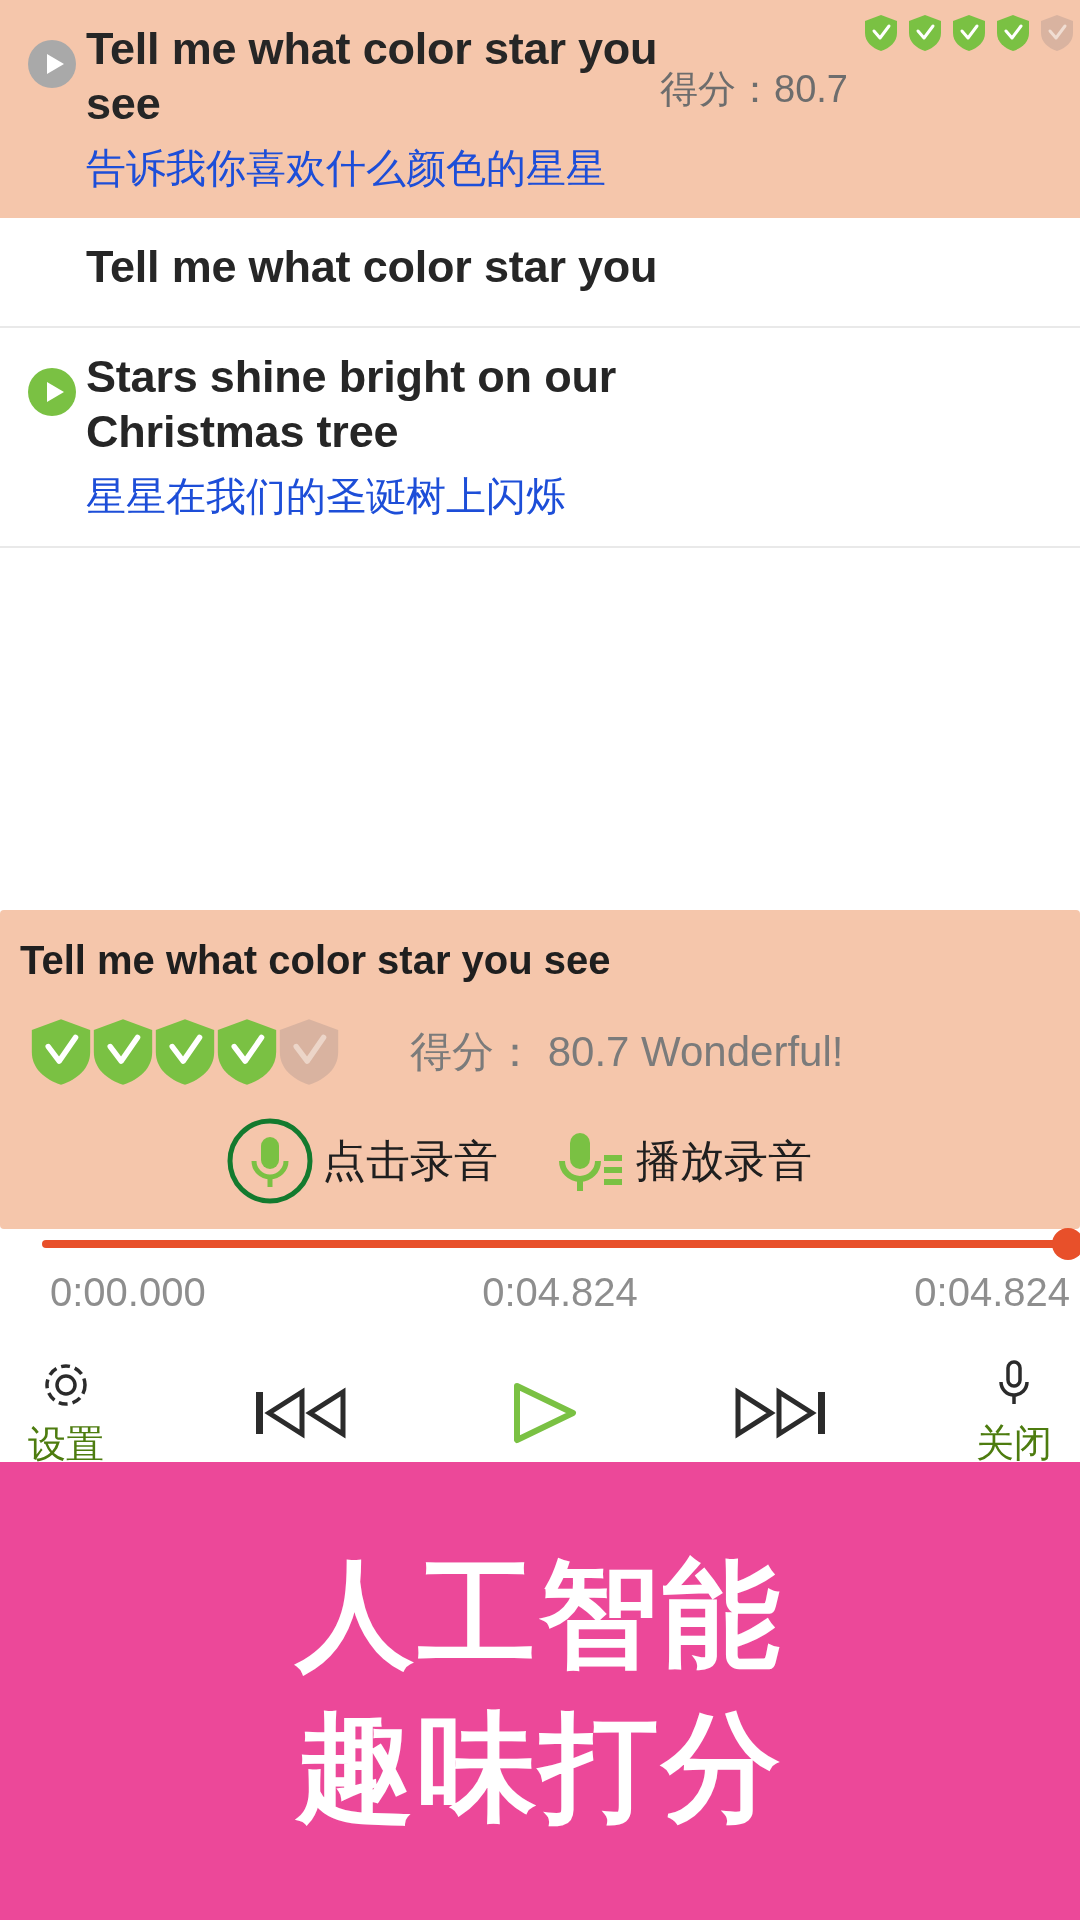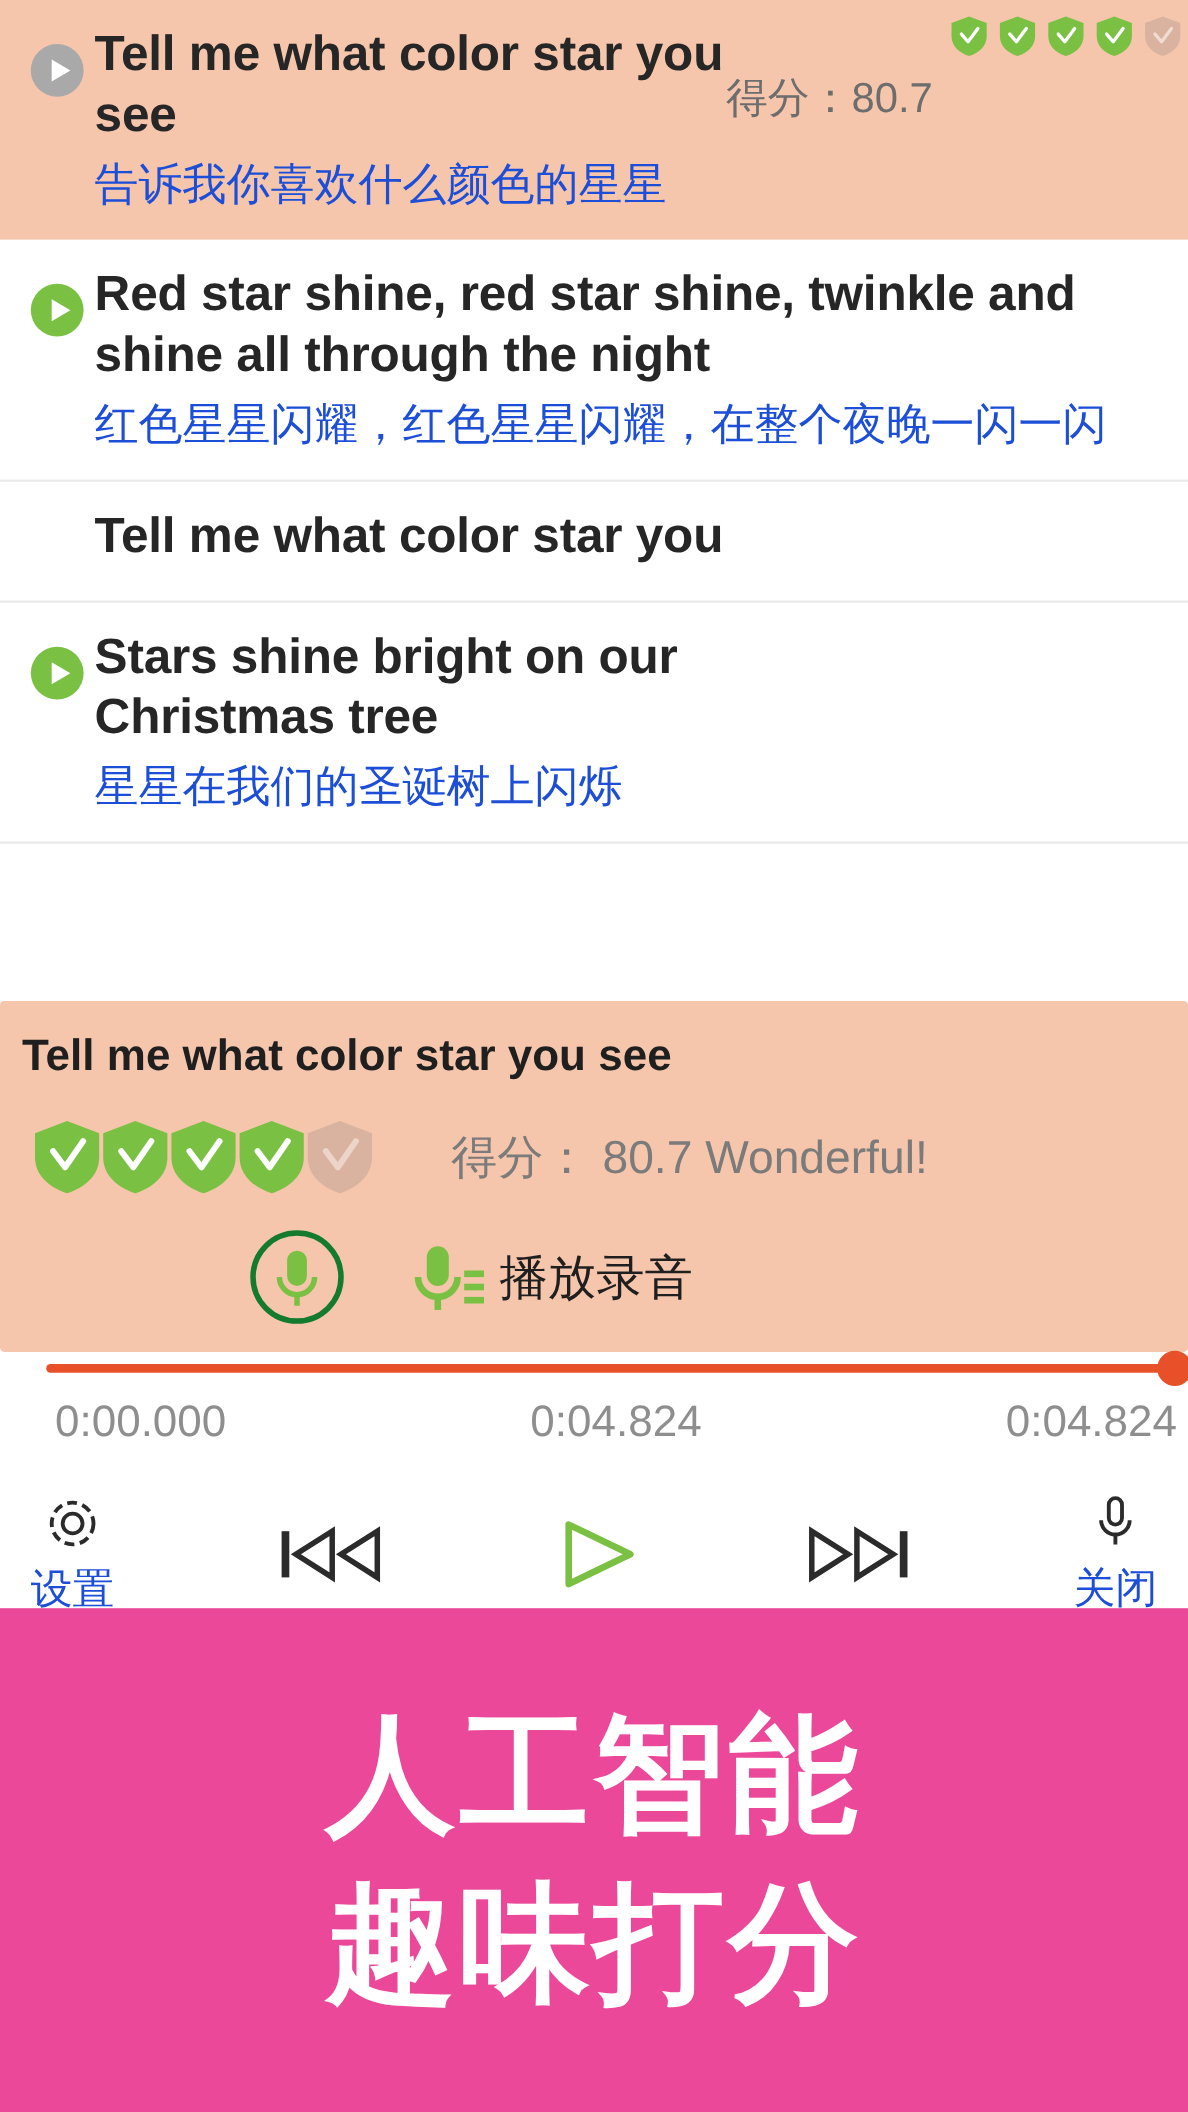--- a/index.html
+++ b/index.html
@@ -108,21 +108,21 @@
     padding: 0 8px;
   }
 
   
   .transport {
     position:absolute; left:0; top: 1355px; width:1080px;
     display:flex; align-items:center; justify-content: space-between;
     padding: 0 28px;
   }
   .tp-item { display:flex; flex-direction:column; align-items:center; }
-  .tp-label { font-size: 38px; color:#1d4ed8; margin-top: 4px; }
+  .tp-label { font-size: 38px; color:#4d7c0f; margin-top: 4px; }
 
   
   .banner {
     position:absolute; left:0; top:1462px;
     width:1080px; height: 458px;
     background:#ec4899;
     display:flex; flex-direction:column; align-items:center; justify-content:center;
   }
   .banner-line {
     color:#ffffff;
@@ -185,34 +185,20 @@
                 <path d="M10 17 L16 24 L25 12" stroke="#f0ddd2" stroke-width="3" fill="none" stroke-linecap="round" stroke-linejoin="round"></path>
               </svg>
           </span>
         </div>
         <div class="score-small">
           <span>得分：</span><span>80.7</span>
         </div>
       </div>
     </div>
 
-    <div class="lyric-row">
-      <div class="play-col mid">
-        <span>
-          <svg class="play-icon" viewBox="0 0 52 52">
-            <circle cx="26" cy="26" r="24" fill="#7ac143"></circle>
-            <polygon points="21,16 38,26 21,36" fill="#ffffff"></polygon>
-          </svg>
-        </span>
-      </div>
-      <div class="text-col">
-        <div class="en">Red star shine, red star shine, twinkle and shine all through the night</div>
-        <div class="zh">红色星星闪耀，红色星星闪耀，在整个夜晚一闪一闪</div>
-      </div>
-    </div>
 
     <div class="lyric-row clipped">
       <div class="play-col mid"></div>
       <div class="text-col">
         <div class="en">Tell me what color star you</div>
       </div>
     </div>
 
     <div class="lyric-row">
       <div class="play-col mid">
@@ -270,20 +256,21 @@
     <div class="panel-actions">
       <div class="act">
         <span>
           <svg width="92" height="92" viewBox="0 0 92 92">
             <circle cx="46" cy="46" r="40" fill="none" stroke="#137a2e" stroke-width="5"></circle>
             <rect x="37" y="22" width="18" height="32" rx="9" fill="#7ac143"></rect>
             <path d="M30 46 a16 16 0 0 0 32 0" stroke="#7ac143" stroke-width="5" fill="none"></path>
             <line x1="46" y1="62" x2="46" y2="72" stroke="#7ac143" stroke-width="5"></line>
           </svg>
         </span>
+        <span class="act-label">点击录音</span>
       </div>
       <div class="act">
         <span>
           <svg width="86" height="92" viewBox="0 0 86 92">
             <rect x="26" y="18" width="20" height="36" rx="10" fill="#7ac143"></rect>
             <path d="M18 46 a18 18 0 0 0 36 0" stroke="#7ac143" stroke-width="6" fill="none"></path>
             <line x1="36" y1="64" x2="36" y2="76" stroke="#7ac143" stroke-width="6"></line>
             <rect x="60" y="40" width="18" height="6" fill="#7ac143"></rect>
             <rect x="60" y="52" width="18" height="6" fill="#7ac143"></rect>
             <rect x="60" y="64" width="18" height="6" fill="#7ac143"></rect>

